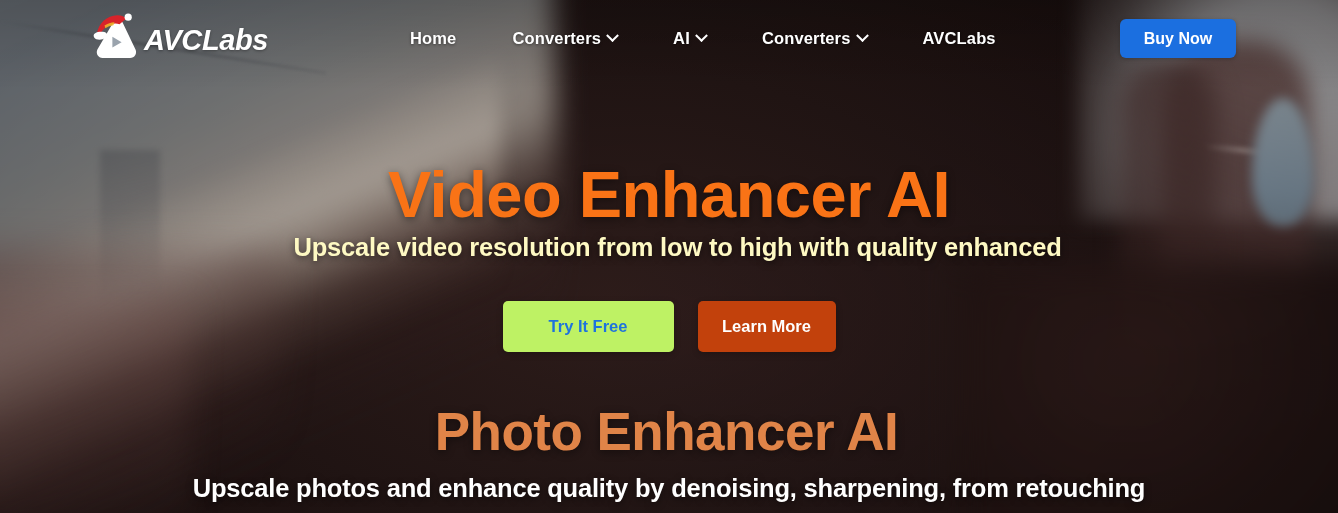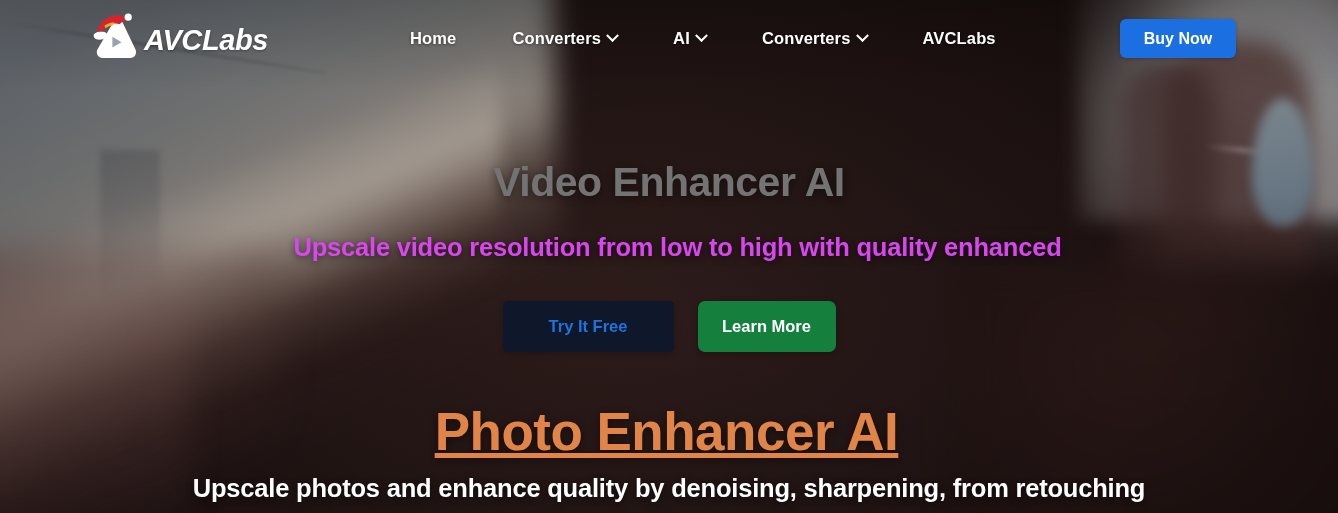--- a/index.html
+++ b/index.html
@@ -283,33 +283,33 @@
   .hero {
     position: absolute;
     z-index: 4;
     left: 0; right: 0; top: 0;
     text-align: center;
   }
 
   .h-video-title {
     position: absolute;
     left: 0; right: 0; top: 160px;
-    font-size: 41px;
-    font-weight: 700;
-    color: #737373;
+    font-size: 65px;
+    font-weight: 700;
+    color: #f97316;
     letter-spacing: -0.5px;
     line-height: 1.08;
     text-shadow: 0 2px 8px rgba(0,0,0,0.45);
   }
   .h-video-sub {
     position: absolute;
     left: 0; right: 0; top: 233px;
     font-size: 25.5px;
     font-weight: 700;
-    color: #d946ef;
+    color: #fef9c3;
     letter-spacing: -0.2px;
     text-shadow: 0 2px 7px rgba(0,0,0,0.55);
     padding-left: 17px;
   }
 
   .cta-row {
     position: absolute;
     left: 0; right: 0; top: 301px;
     display: flex;
     justify-content: center;
@@ -323,40 +323,38 @@
     justify-content: center;
     font-size: 16.5px;
     font-weight: 700;
     cursor: pointer;
     border: none;
     font-family: "Liberation Sans", sans-serif;
     box-shadow: 0 2px 6px rgba(0,0,0,0.22);
   }
   .btn-try {
     width: 171px;
-    background: #0f172a;
+    background: #bef264;
     color: #1e73dd;
   }
   .btn-learn {
     width: 138px;
-    background: #15803d;
+    background: #c2410c;
     color: #ffffff;
-    border-radius: 7px;
   }
 
   .h-photo-title {
     position: absolute;
     left: 0; right: 5px; top: 403px;
     font-size: 53px;
     font-weight: 700;
     color: #e08448;
     letter-spacing: -0.5px;
     line-height: 1.08;
     text-shadow: 0 2px 8px rgba(0,0,0,0.45);
-    text-decoration: underline;
   }
   .h-photo-sub {
     position: absolute;
     left: 0; right: 0; top: 474px;
     font-size: 25.5px;
     font-weight: 700;
     color: #ffffff;
     letter-spacing: -0.2px;
     text-shadow: 0 2px 7px rgba(0,0,0,0.55);
   }

